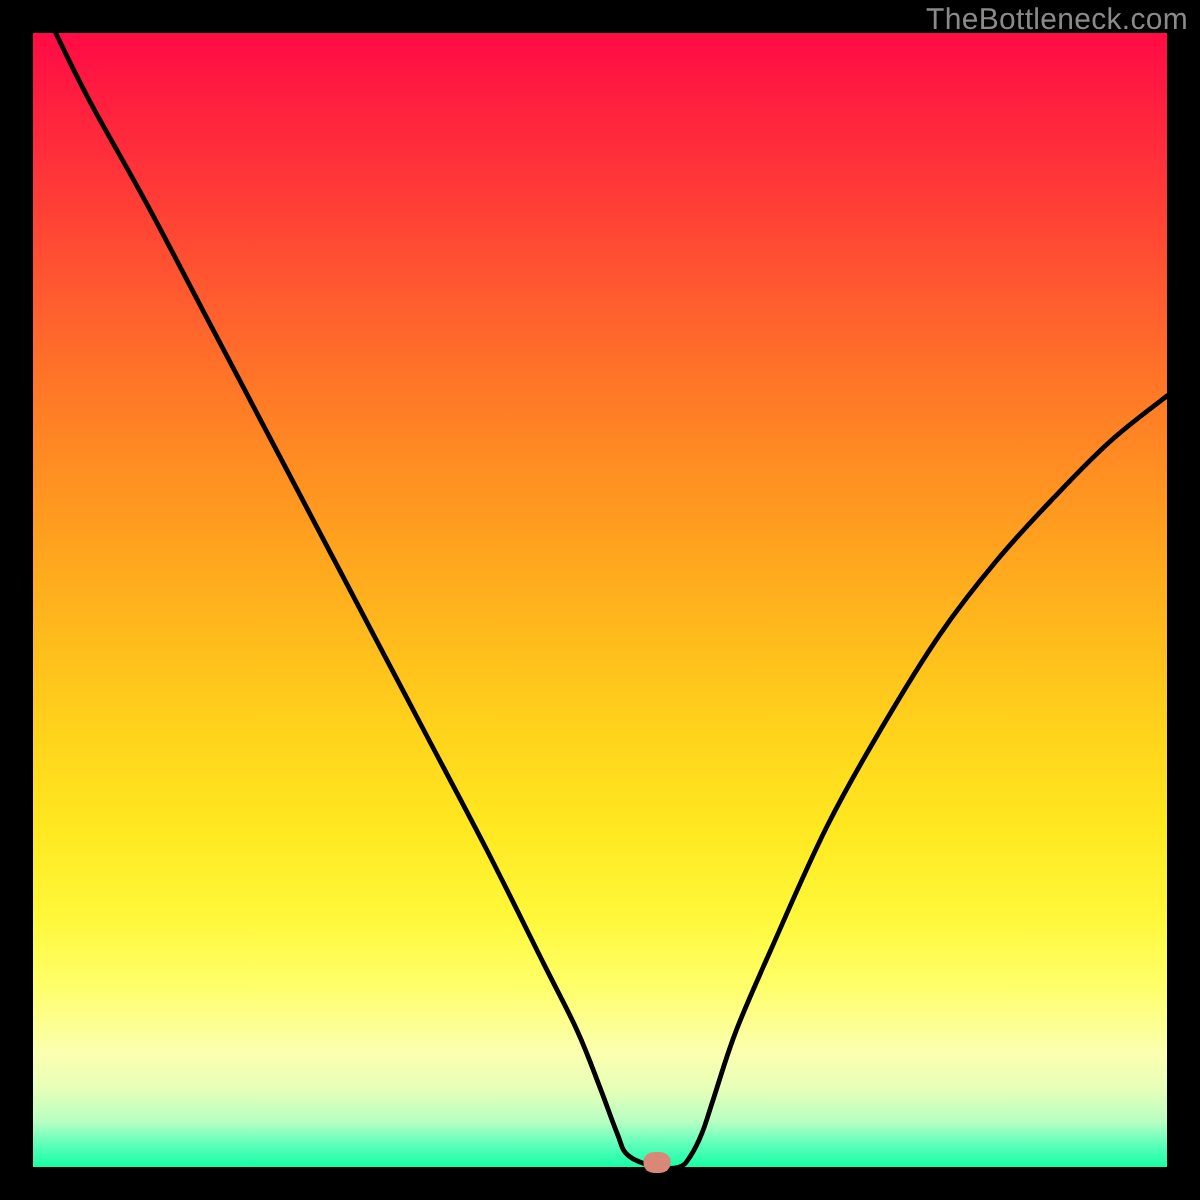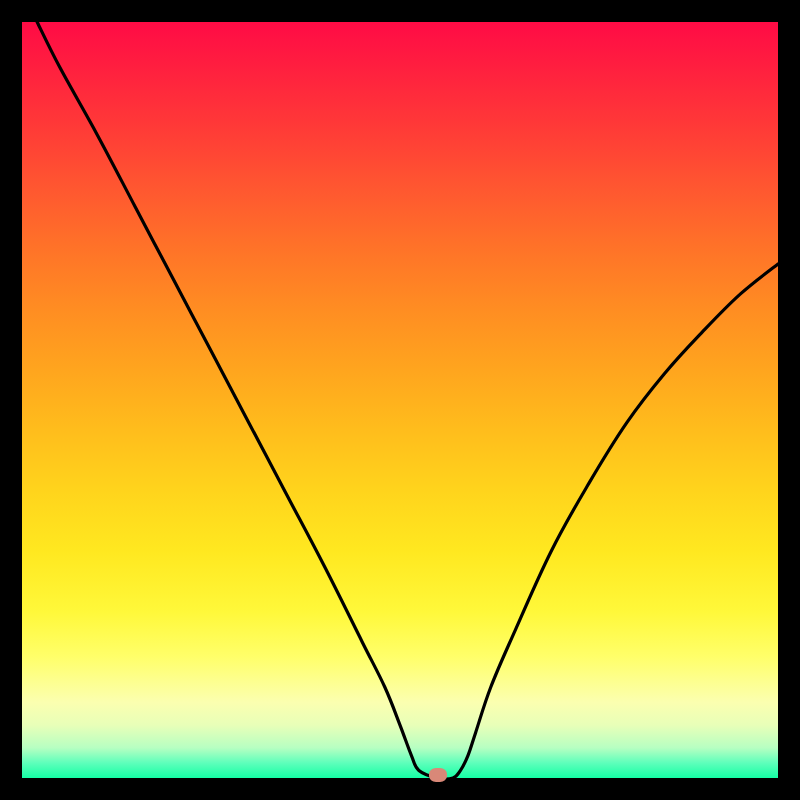--- a/index.html
+++ b/index.html
@@ -66,20 +66,21 @@
     height: 14px;
     border-radius: 7px / 6px;
     z-index: 5;
   }
 </style>
 </head>
 <body>
 
 <div class="frame">
 
+  <div class="watermark">TheBottleneck.com</div>
 
   <div class="plot-area">
 
     <svg class="curve" viewBox="0 0 756 756" preserveAspectRatio="none">
       <path id="curve-path" fill="none" stroke="#000" stroke-width="3.2" stroke-linejoin="round" stroke-linecap="round" d="M 15.12 0.00 C 19.20 8.16, 26.91 24.95, 37.80 45.36 C 48.69 65.77, 61.99 88.23, 75.60 113.40 C 89.21 138.57, 99.79 159.36, 113.40 185.22 C 127.01 211.08, 137.59 231.18, 151.20 257.04 C 164.81 282.90, 175.39 303.00, 189.00 328.86 C 202.61 354.72, 213.19 374.82, 226.80 400.68 C 240.41 426.54, 250.99 446.64, 264.60 472.50 C 278.21 498.36, 288.79 517.78, 302.40 544.32 C 316.01 570.86, 329.31 598.15, 340.20 619.92 C 351.09 641.69, 356.08 650.31, 362.88 665.28 C 369.68 680.25, 373.24 690.83, 378.00 703.08 C 382.76 715.33, 385.94 725.16, 389.34 733.32 C 392.74 741.48, 392.14 744.36, 396.90 748.44 C 401.66 752.52, 409.68 754.64, 415.80 756.00 C 421.92 757.36, 426.84 757.36, 430.92 756.00 C 435.00 754.64, 435.76 752.52, 438.48 748.44 C 441.20 744.36, 443.32 740.12, 446.04 733.32 C 448.76 726.52, 449.52 722.89, 453.60 710.64 C 457.68 698.39, 461.92 682.97, 468.72 665.28 C 475.52 647.59, 480.51 636.85, 491.40 612.36 C 502.29 587.87, 515.59 556.42, 529.20 529.20 C 542.81 501.98, 553.39 484.29, 567.00 461.16 C 580.61 438.03, 591.19 420.41, 604.80 400.68 C 618.41 380.95, 628.99 367.87, 642.60 351.54 C 656.21 335.21, 666.79 324.25, 680.40 309.96 C 694.01 295.67, 704.59 284.41, 718.20 272.16 C 731.81 259.91, 749.20 247.36, 756.00 241.92"></path>
     </svg>
 
     <div class="marker" id="min-marker" style="left: 406.8px; top: 746px; background: rgb(217, 136, 120);"></div>
 
   </div>

